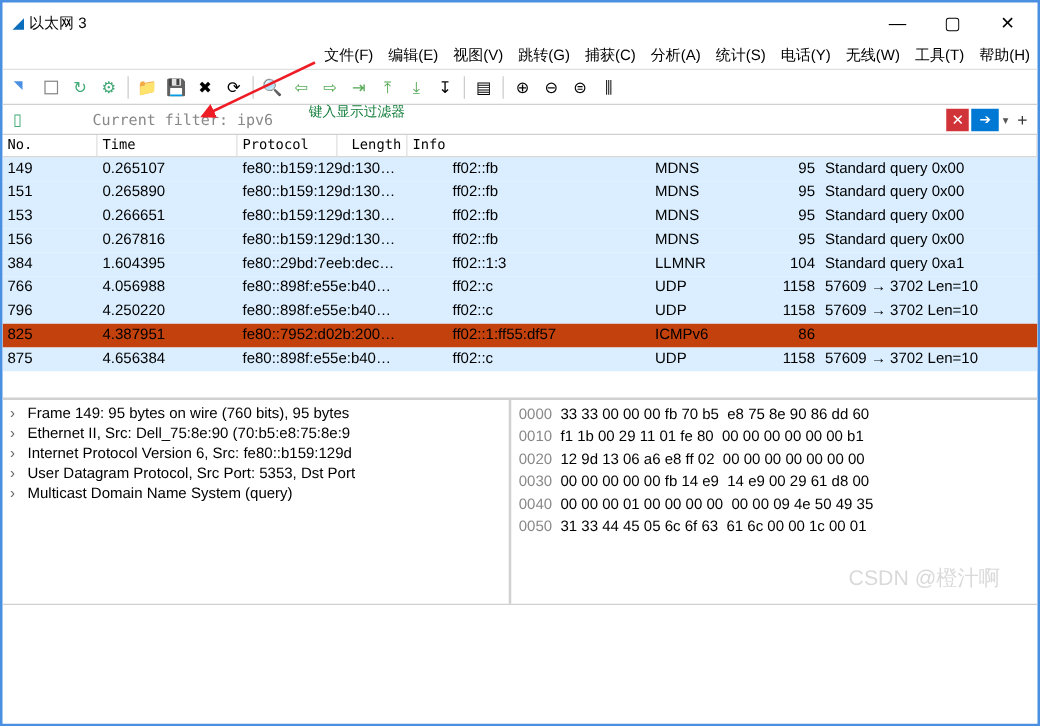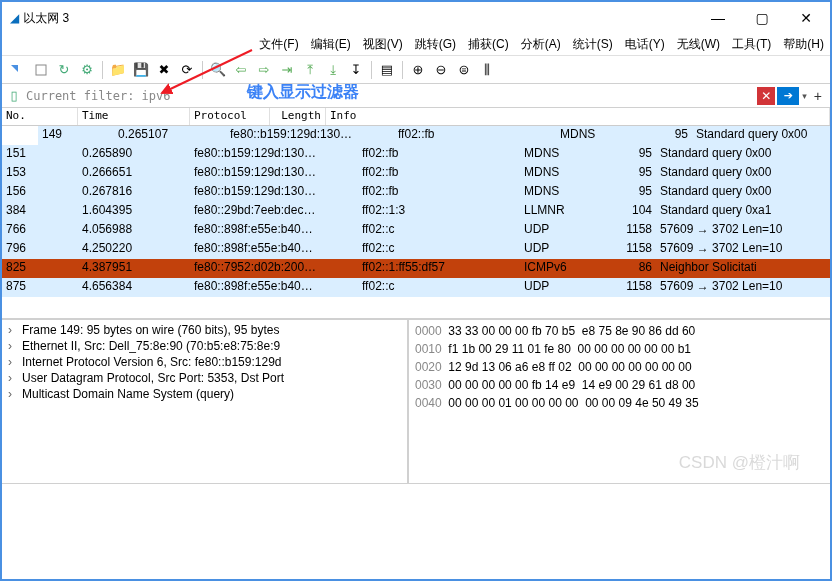--- a/index.html
+++ b/index.html
@@ -8,35 +8,35 @@
 .titlebar .fin { color: #0a6ebd; margin-right: 4px; }
 .titlebar .title { flex: 1; }
 .winbtns { display: flex; gap: 12px; align-items: center;}
 .winbtn { width: 32px; height: 28px; display: flex; align-items: center; justify-content: center; font-size: 14px; }
 .menubar { height: 22px; display: flex; align-items: center; padding: 0 6px; font-size: 12px; gap: 12px; border-bottom: 1px solid #e0e0e0; justify-content: flex-end; }
 .toolbar { height: 28px; display: flex; align-items: center; padding: 2px 6px; gap: 3px; border-bottom: 1px solid #d0d0d0; position: relative; }
 .tb-btn { width: 20px; height: 20px; display: flex; align-items: center; justify-content: center; border: 1px solid transparent; font-size: 13px; }
 .tb-sep { width: 1px; height: 18px; background: #ccc; margin: 0 2px; }
 .filterrow { height: 24px; display: flex; align-items: center; padding: 0 4px; border-bottom: 1px solid #d0d0d0; position: relative; }
 .bm-icon { width: 16px; height: 16px; display: flex; align-items: center; justify-content: center; color: #4a7; font-size: 13px; }
-.filter-input { flex: 1; border: none; outline: none; font-family: Consolas, monospace; font-size: 12px; color: #1d4ed8; padding: 2px 4px; }
+.filter-input { flex: 1; border: none; outline: none; font-family: Consolas, monospace; font-size: 12px; color: #1d4ed8; padding: 2px 4px; margin-left: 48px; }
 .filter-input::placeholder { color: #888; }
 .x-btn { width: 18px; height: 18px; background: #d13438; color: #fff; display: flex; align-items: center; justify-content: center; font-size: 12px; margin: 0 2px; }
 .arrow-btn { width: 22px; height: 18px; background: #0078d4; color: #fff; display: flex; align-items: center; justify-content: center; font-size: 11px; }
 .dd { font-size: 9px; color: #555; padding: 0 3px; }
 .plus { font-size: 14px; padding: 0 4px; color: #333; }
-.annotation { position: absolute; left: 245px; top: 80px; color: #3b82f6; font-size: 16px; font-weight: 700; z-index: 10; pointer-events: none; }
+.annotation { position: absolute; left: 245px; top: 80px; color: #15803d; font-size: 11px; font-weight: 400; z-index: 10; pointer-events: none; }
 .arrow-svg { position: absolute; left: 155px; top: 43px; z-index: 9; pointer-events: none; }
 .packet-list { border-bottom: 2px solid #d0d0d0; height: 212px; overflow: hidden; font-family: Consolas, monospace; font-size: 12px; }
 .pl-hdr { height: 18px; display: flex; background: #fff; border-bottom: 1px solid #ccc; }
 .pl-hdr > div { border-right: 1px solid #e0e0e0; padding: 1px 4px; font-size: 11px; font-family: Consolas, monospace; }
 .c-no { width: 76px; } .c-time { width: 112px; } .c-src { width: 168px; } .c-dst { width: 162px; } .c-proto { width: 80px; } .c-len { width: 56px; text-align: right; } .c-info { flex: 1; }
 .pl-row { height: 19px; display: flex; padding: 1px 0; }
 .pl-row > div { padding: 0 4px; white-space: nowrap; overflow: hidden; }
-.pl-row.sel { background: #d8e6f2; margin-left: 36px; }
+.pl-row.sel { background: #d8e6f2; }
 .pl-row.mdns { background: #daeeff; }
 .pl-row.udp { background: #daeeff; }
 .pl-row.icmp { background: #c2410c; }
 .pl-row .c-len { text-align: right; }
 .panes { display: flex; height: 164px; border-bottom: 1px solid #d0d0d0; }
 .tree-pane { width: 407px; border-right: 2px solid #d0d0d0; overflow: hidden; font-family: Consolas, monospace; font-size: 12px; padding: 2px; }
 .tree-row { display: flex; gap: 4px; padding: 1px 4px; white-space: nowrap; }
 .tree-row .ch { color: #666; width: 10px; }
 .hex-pane { flex: 1; overflow: hidden; font-family: Consolas, monospace; font-size: 12px; padding: 2px 6px; }
 .hex-row { white-space: pre; line-height: 1.5; }
@@ -196,21 +196,20 @@
         <div class="c-len">1158</div>
         <div class="c-info">57609 → 3702 Len=10</div>
       </div>
       <div class="pl-row icmp">
         <div class="c-no">825</div>
         <div class="c-time">4.387951</div>
         <div class="c-src">fe80::7952:d02b:200…</div>
         <div class="c-dst">ff02::1:ff55:df57</div>
         <div class="c-proto">ICMPv6</div>
         <div class="c-len">86</div>
-        <div class="c-info">Neighbor Solicitati</div>
       </div>
       <div class="pl-row udp">
         <div class="c-no">875</div>
         <div class="c-time">4.656384</div>
         <div class="c-src">fe80::898f:e55e:b40…</div>
         <div class="c-dst">ff02::c</div>
         <div class="c-proto">UDP</div>
         <div class="c-len">1158</div>
         <div class="c-info">57609 → 3702 Len=10</div>
       </div>
@@ -242,19 +241,20 @@
         </div>
       </div>
   </div>
   <div class="hex-pane">
     <div id="hex-body">
         <div class="hex-row"><span class="off">0000</span>  33 33 00 00 00 fb 70 b5  e8 75 8e 90 86 dd 60</div>
         <div class="hex-row"><span class="off">0010</span>  f1 1b 00 29 11 01 fe 80  00 00 00 00 00 00 b1</div>
         <div class="hex-row"><span class="off">0020</span>  12 9d 13 06 a6 e8 ff 02  00 00 00 00 00 00 00</div>
         <div class="hex-row"><span class="off">0030</span>  00 00 00 00 00 fb 14 e9  14 e9 00 29 61 d8 00</div>
         <div class="hex-row"><span class="off">0040</span>  00 00 00 01 00 00 00 00  00 00 09 4e 50 49 35</div>
+        <div class="hex-row"><span class="off">0050</span>  31 33 44 45 05 6c 6f 63  61 6c 00 00 1c 00 01</div>
       </div>
   </div>
 </div>
 
 <div style="height:100px;border-bottom:1px solid #d0d0d0"></div>
 
 <div class="watermark">CSDN @橙汁啊</div>
 
 </body></html>

